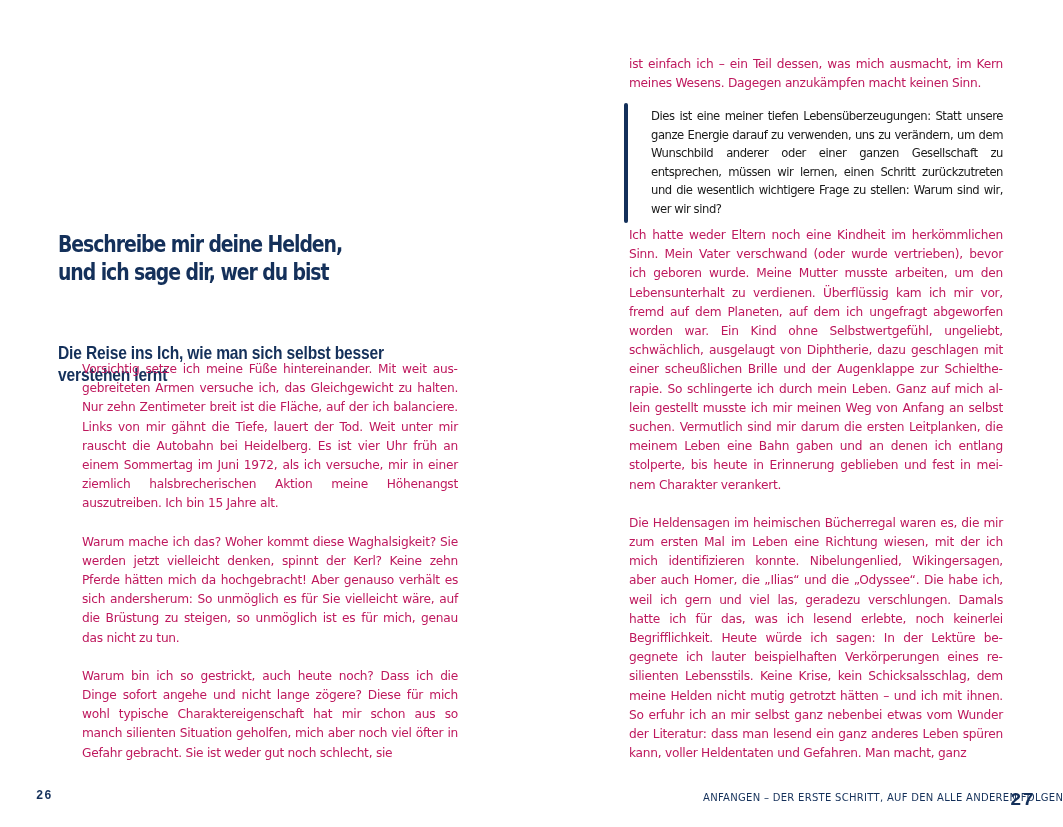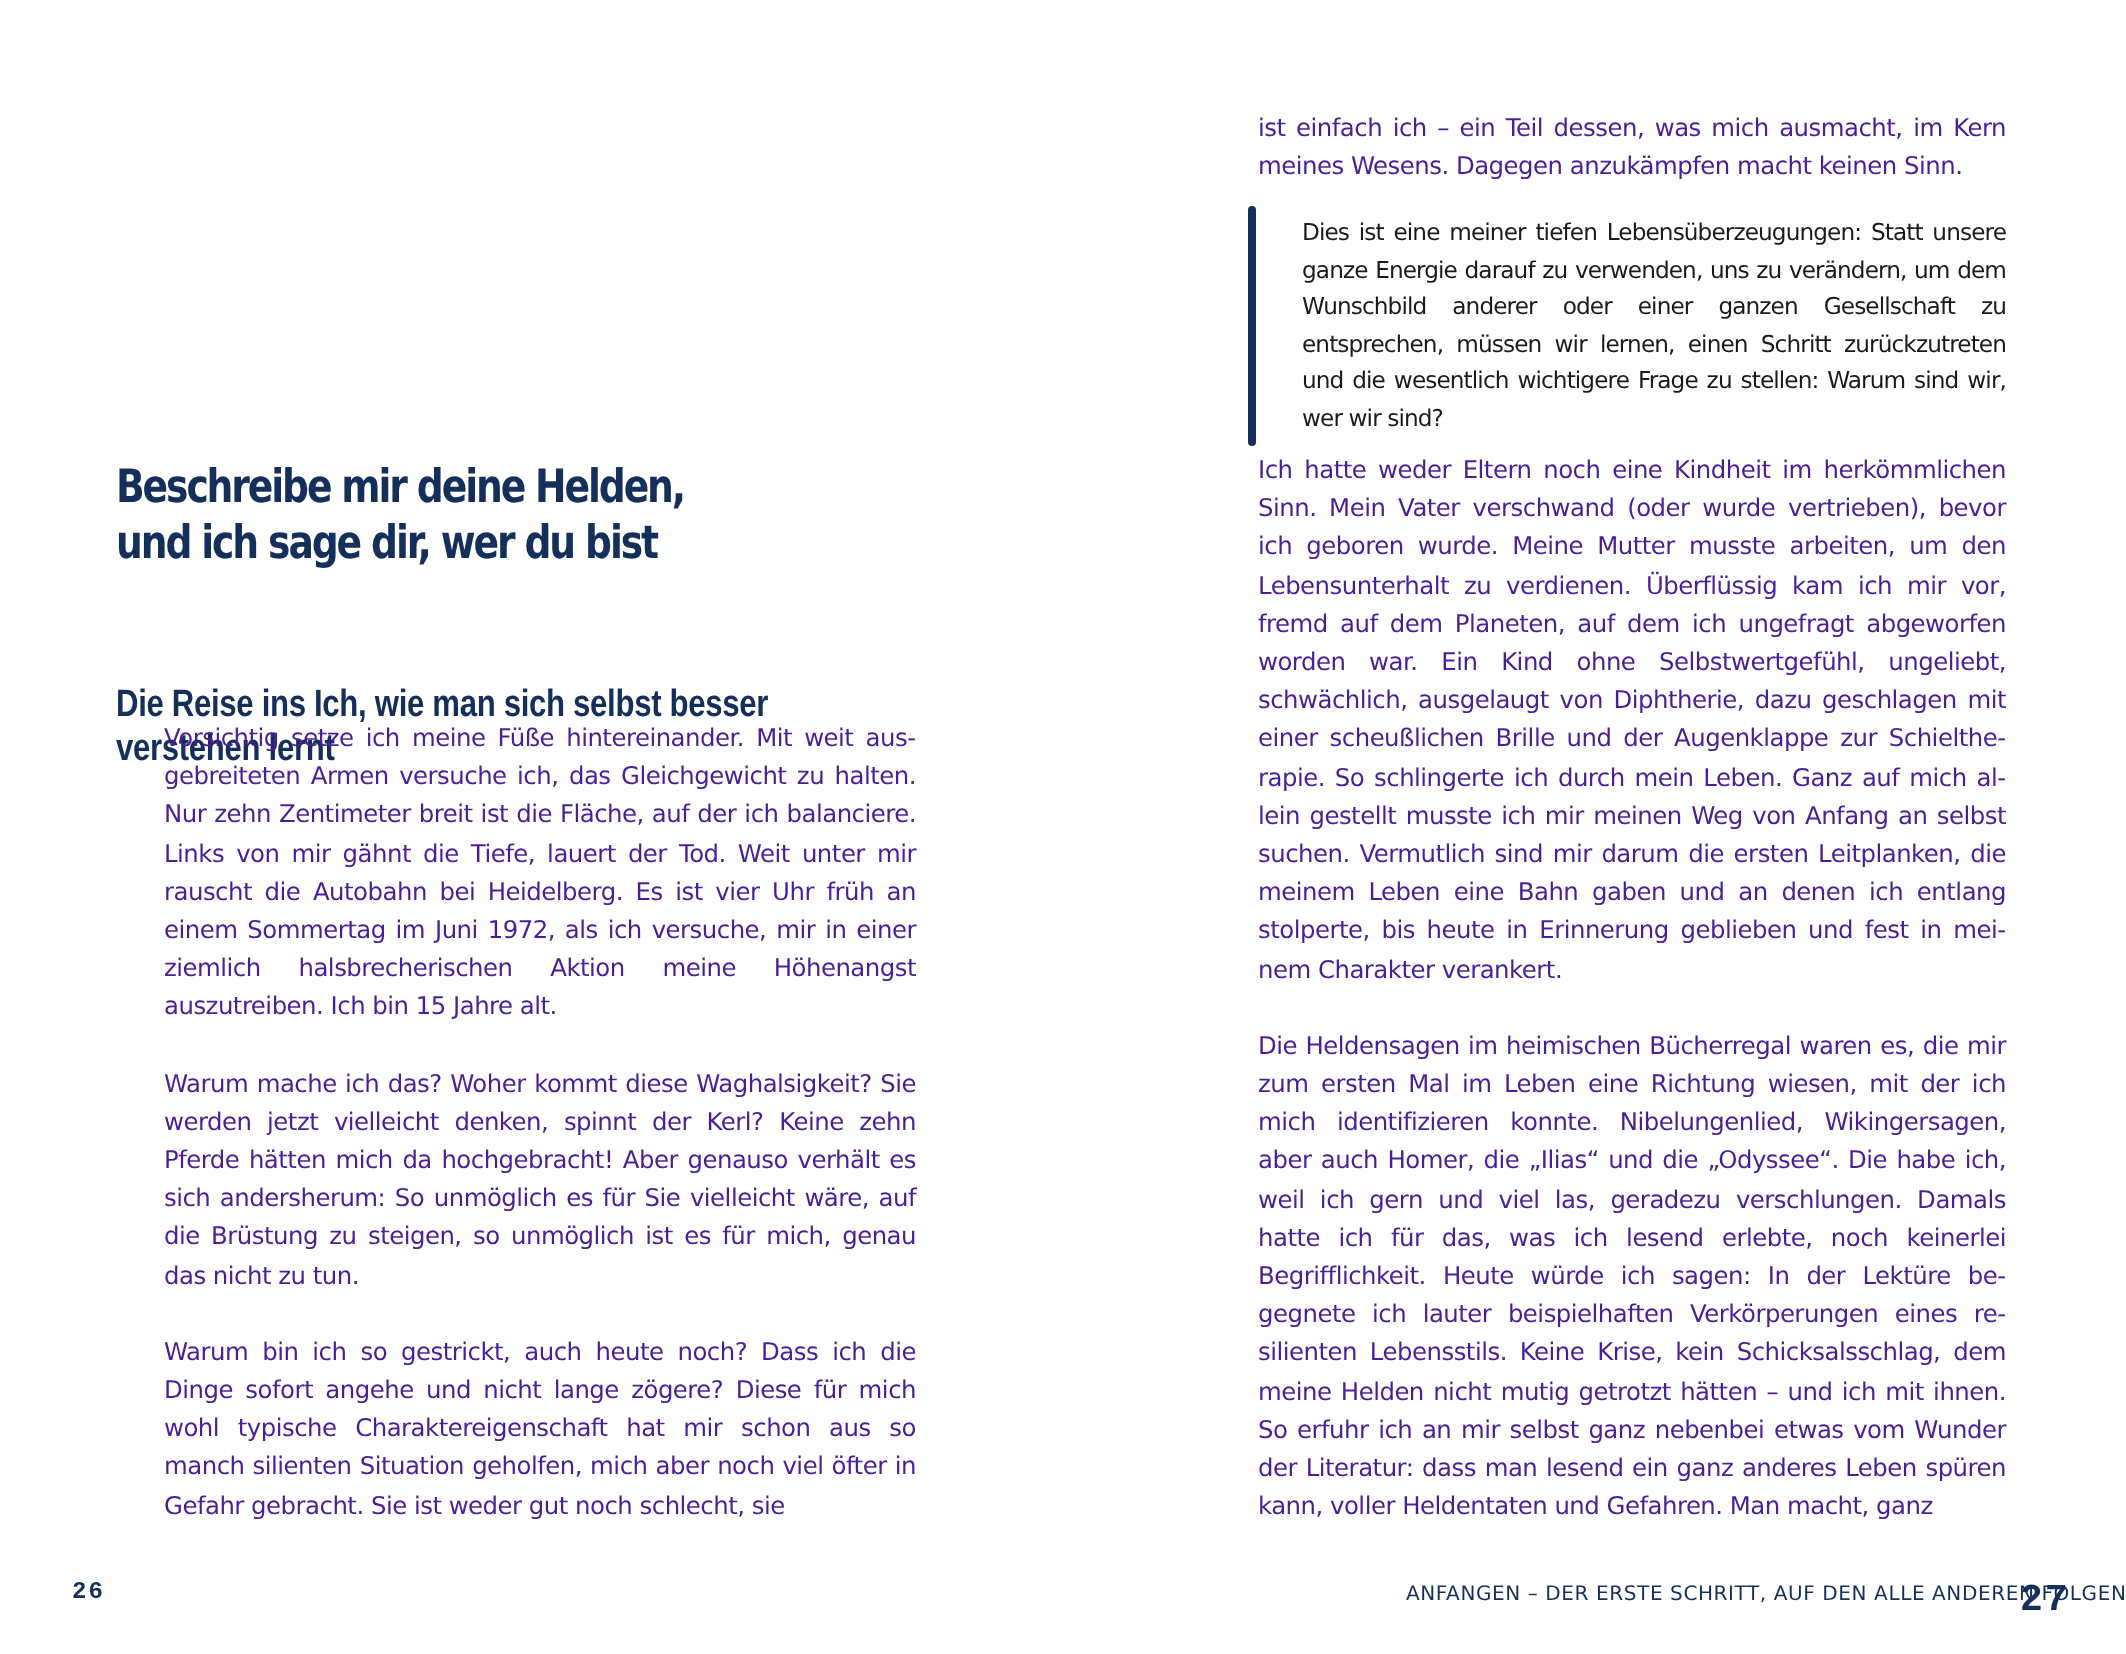--- a/index.html
+++ b/index.html
@@ -63,21 +63,21 @@
       transform-origin: left top;
       letter-spacing: -0.2px;
     }
 
     .body-text {
       font-family: "DejaVu Sans", sans-serif;
       font-size: 12.2px;
       line-height: 19.2px;
       text-align: justify;
       margin: 0;
-      color: #4c1d95;
+      color: #be185d;
       letter-spacing: -0.25px;
       word-spacing: 0px;
       hyphens: manual;
     }
     .para-gap { height: 19px; }
 
     .left-body { top: 360px; margin-left: 24px; }
 
     .right-top { top: 55px; }
 

